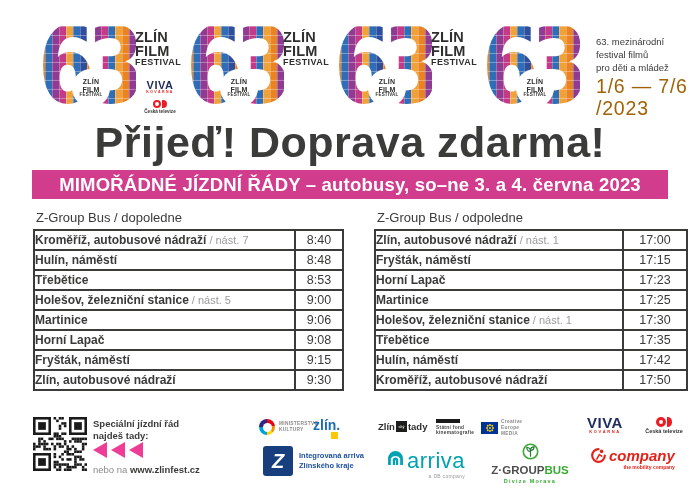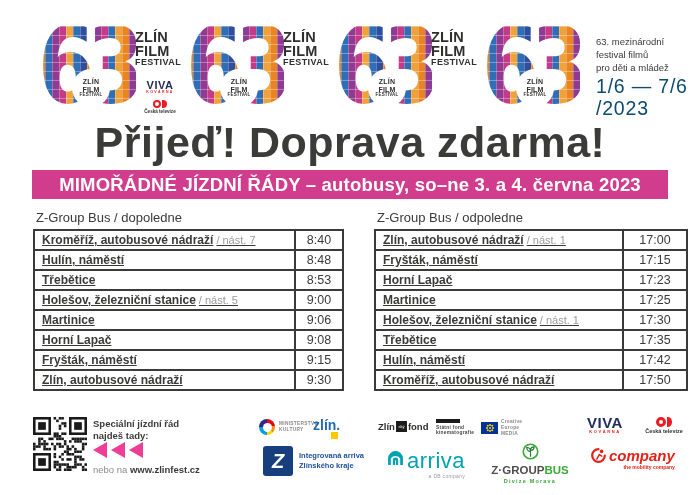--- a/index.html
+++ b/index.html
@@ -30,38 +30,38 @@
   .wordmark .w3{font-size:9px;letter-spacing:.4px;}
   .mini-viva{position:absolute;left:99px;top:54px;width:46px;text-align:center;line-height:1;}
   .mini-viva .vn{font-size:11px;font-weight:900;color:var(--navy);letter-spacing:.5px;}
   .mini-viva .vs{font-size:3.5px;color:var(--transdev-red);letter-spacing:1.4px;font-weight:700;}
   .mini-ct{position:absolute;left:99px;top:74px;width:46px;text-align:center;}
   .ctg{display:flex;align-items:center;gap:1px;justify-content:center;}
   .ctg-c{width:8px;height:8px;border:2.4px solid var(--ct-red);border-radius:50%;box-sizing:border-box;}
   .ctg-d{width:4.5px;height:8px;background:var(--ct-red);border-radius:0 4.5px 4.5px 0;}
   .ct-txt{font-size:4.6px;font-weight:700;color:#333;margin-top:1px;}
   .info{position:absolute;left:596px;top:36px;font-size:9.5px;font-weight:500;line-height:1.35;color:#3a3a39;}
-  .dates{position:absolute;left:596px;top:76px;font-size:19.5px;font-weight:400;line-height:1.12;letter-spacing:.8px;color:#0c4a6e;}
+  .dates{position:absolute;left:596px;top:76px;font-size:19.5px;font-weight:400;line-height:1.12;letter-spacing:.8px;color:#a16207;}
 
   
   .headline{position:absolute;left:0;top:118px;width:700px;text-align:center;
     font-size:43px;font-weight:800;letter-spacing:.5px;color:#3b3b3a;white-space:nowrap;}
   .banner{position:absolute;left:32px;top:170px;width:636px;height:29px;background:var(--pink);
     color:#fff;font-weight:800;font-size:18.5px;text-align:center;line-height:30px;letter-spacing:.2px;white-space:nowrap;}
 
   
   .ttitle{position:absolute;top:210px;font-size:13px;font-weight:400;color:#3a3a39;}
   .tt-left{left:36px;} .tt-right{left:377px;}
   .ttable{position:absolute;top:229px;border:2px solid var(--ink);box-sizing:border-box;background:#fff;}
   .tbl-left{left:33px;width:311px;}
   .tbl-right{left:374px;width:314px;}
   .trow{display:flex;height:18px;border-bottom:2px solid var(--ink);align-items:stretch;}
   .trow:last-child{border-bottom:none;}
   .cell{display:flex;align-items:center;}
-  .cell.stop{flex:1;padding-left:7px;white-space:nowrap;overflow:hidden;text-decoration:underline;}
+  .cell.stop{flex:1;padding-left:0;white-space:nowrap;overflow:hidden;}
   .stopname{font-size:12px;font-weight:700;}
   .stopnote{font-size:11px;color:var(--gray);margin-left:3px;font-weight:400;}
   .cell.time{border-left:2px solid var(--ink);justify-content:center;font-size:12.5px;font-weight:500;}
   .tbl-left .cell.time{width:46px;}
   .tbl-right .cell.time{width:62px;}
 
   
   .qr{position:absolute;left:33px;top:417px;width:54px;height:54px;}
   .qr-label{position:absolute;left:93px;top:418px;font-size:9.5px;font-weight:700;line-height:1.3;color:#3a3a39;}
   .tris{position:absolute;left:93px;top:442px;display:flex;gap:4px;}
@@ -462,21 +462,21 @@
       <div>KULTURY</div>
     </span>
   </div>
   <div class="zlincity">
     <span class="zc-name">zlín.</span>
     <span class="zc-sq"></span>
   </div>
   <div class="spon zkraj">
     <span class="zk-t">Zlín</span>
     <span class="zk-sq">ský</span>
-    <span class="zk-t">fond</span>
+    <span class="zk-t">tady</span>
   </div>
   <div class="fond">
     <div class="fond-bar"></div>
     <div class="tiny-lines">
       <div>Státní fond</div>
       <div>kinematografie</div>
     </div>
   </div>
   <div class="spon ce">
     <span class="eu-flag"></span>

